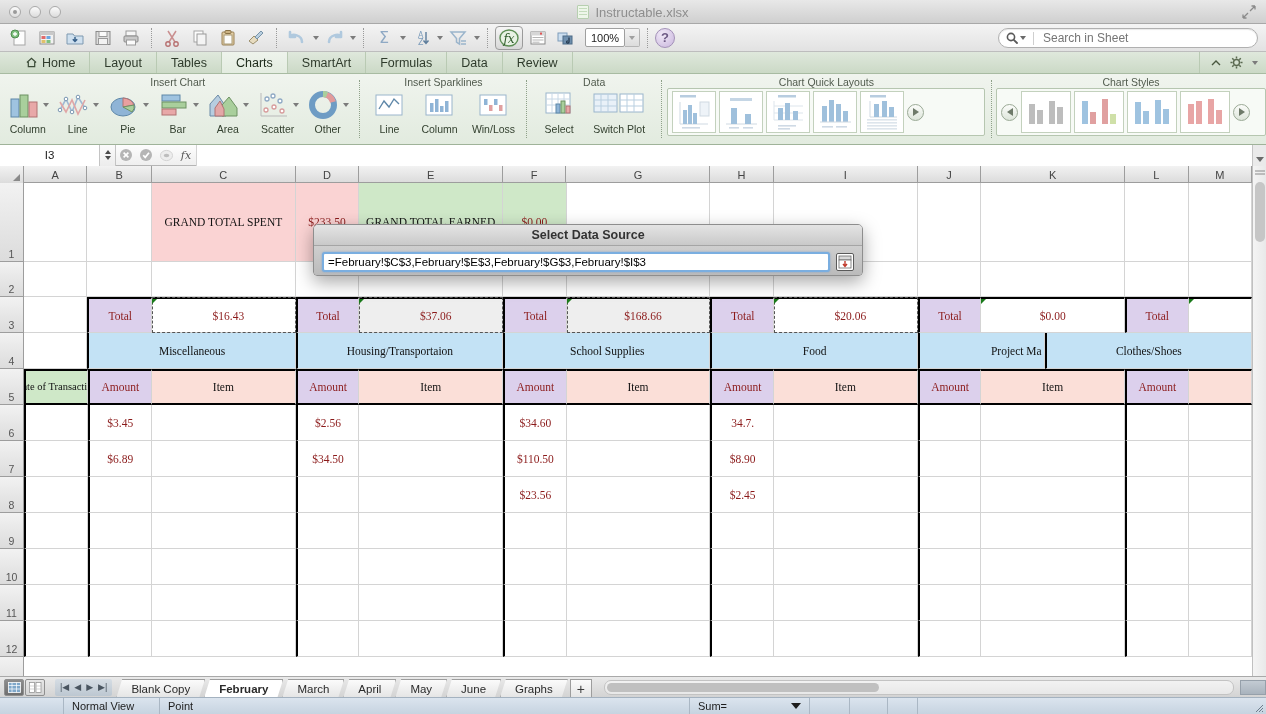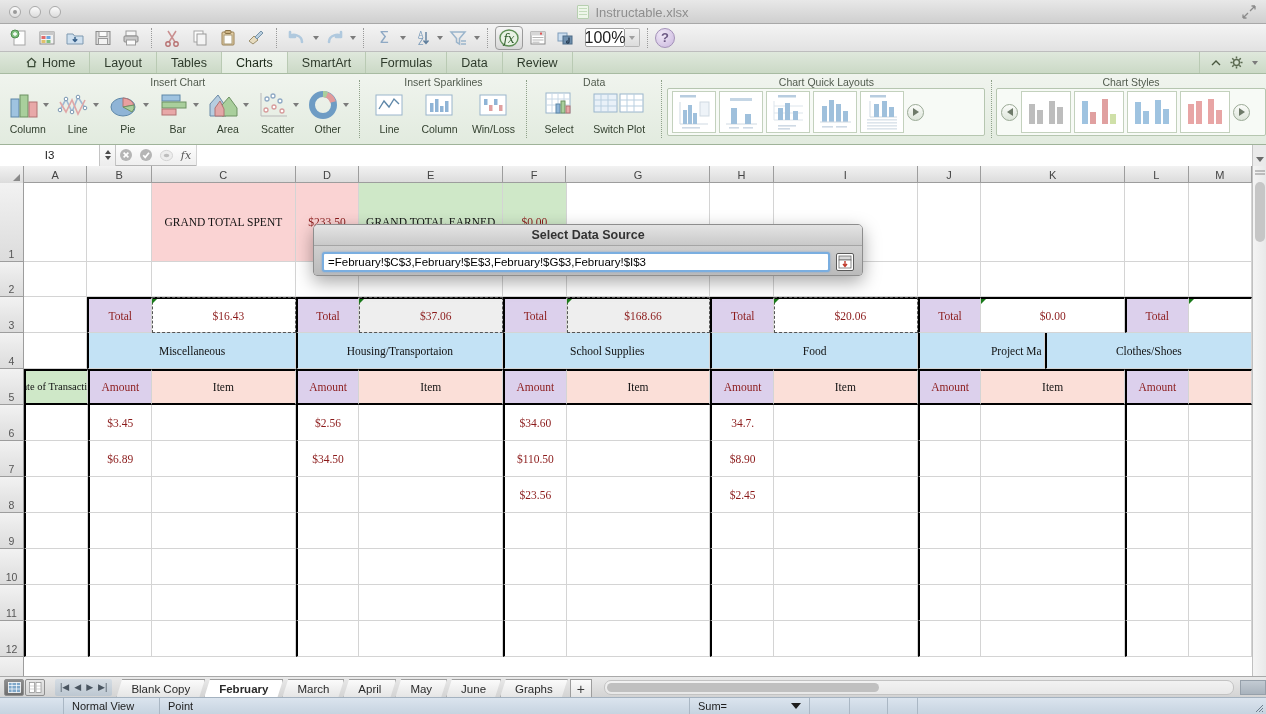--- a/index.html
+++ b/index.html
@@ -46,21 +46,21 @@
     border-radius:3px; }
   .tbtn svg{ display:block; }
   .tsep{ width:1px;height:20px; border-left:1px dotted #9a9a9a; margin:0 5px; }
   .tcaret{ width:0;height:0;border-left:3.5px solid transparent;border-right:3.5px solid transparent;
     border-top:4px solid #7b7b7b; margin-left:1px; }
   .fx-btn{ width:28px;height:24px;border:1px solid #9b9b9b;border-radius:4px;
     background:linear-gradient(to bottom,#f6f6f6,#d8d8d8);
     display:flex;align-items:center;justify-content:center; }
   .zoombox{ display:flex; align-items:center; margin-left:4px; }
   .zoomval{ width:40px;height:19px;border:1px solid #9f9f9f;background:#fff;border-radius:2px;
-    font-size:16px; display:flex;align-items:center;justify-content:center;color:#222;
+    font-size:11px; display:flex;align-items:center;justify-content:center;color:#222;
     font-family:"Liberation Sans",sans-serif;}
   .zoomcaret{ width:15px;height:19px;border:1px solid #b5b5b5;border-left:none;border-radius:0 2px 2px 0;
     background:linear-gradient(to bottom,#f3f3f3,#dcdcdc);display:flex;align-items:center;justify-content:center;}
   .help-btn{ width:20px;height:20px;border-radius:50%;
      background:radial-gradient(circle at 35% 30%, #f0e8f7, #c9b6dd);
      border:1px solid #a391b8; color:#6d5a85; font-size:13px; font-weight:bold;
      display:flex;align-items:center;justify-content:center; }
   .searchwrap{ position:absolute; right:8px; top:4px; display:flex; align-items:center;
     width:260px; height:20px; background:#fff; border:1px solid #b0b0b0; border-radius:10px;
     box-shadow: inset 0 1px 1px rgba(0,0,0,.09); }
@@ -367,20 +367,29 @@
   </div>
   <div class="zoombox">
     <div class="zoomval">100%</div>
     <div class="zoomcaret">
       <div style="width:0;height:0;border-left:3.5px solid transparent;border-right:3.5px solid transparent;border-top:4px solid #a0a0a0;"></div>
     </div>
   </div>
   <div class="tsep"></div>
   <div class="help-btn">?</div>
 
+  <div class="searchwrap">
+    <svg class="mag" width="12" height="12" viewBox="0 0 12 12">
+      <circle cx="5" cy="5" r="3.6" fill="none" stroke="#5a5a5a" stroke-width="1.6"></circle>
+      <path d="M7.8 7.8 L11 11" stroke="#5a5a5a" stroke-width="1.8" stroke-linecap="round"></path>
+    </svg>
+    <div class="scaret"></div>
+    <div class="sdiv"></div>
+    <input placeholder="Search in Sheet" style="">
+  </div>
 </div>
 
 <div class="ribbon-tabs">
   <div class="rtab home">
     <svg width="11" height="11" viewBox="0 0 12 12">
       <path d="M1 6 L6 1.5 L11 6 M2.5 5.5 V10.5 H9.5 V5.5" fill="none" stroke="#3b4a37" stroke-width="1.3"></path>
     </svg>
     <span>Home</span>
   </div>
   <div class="rtab">

